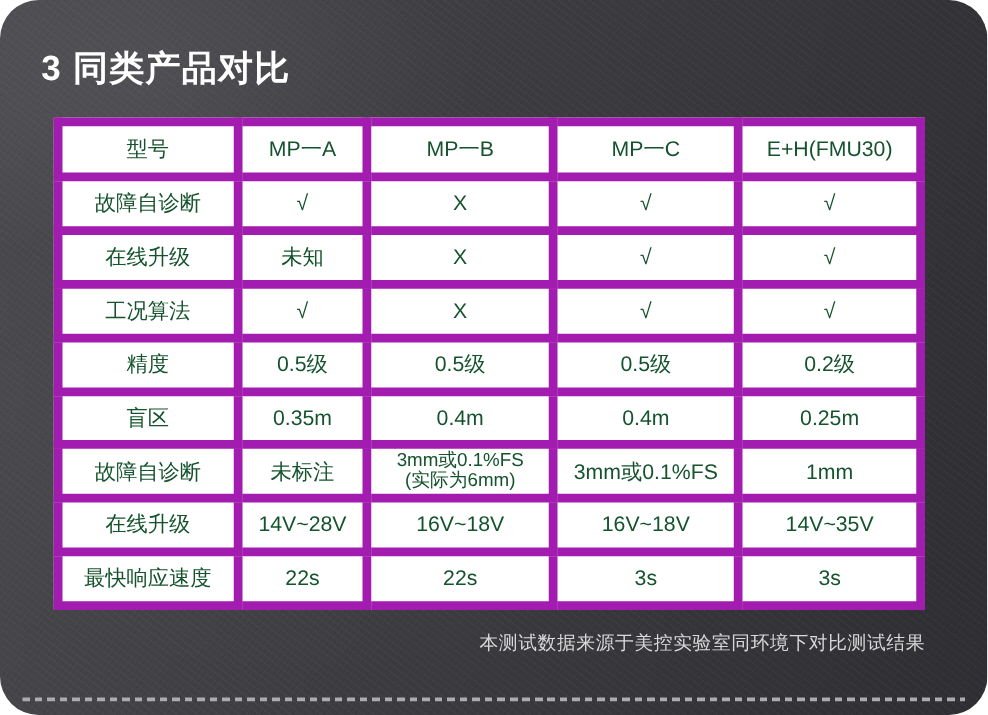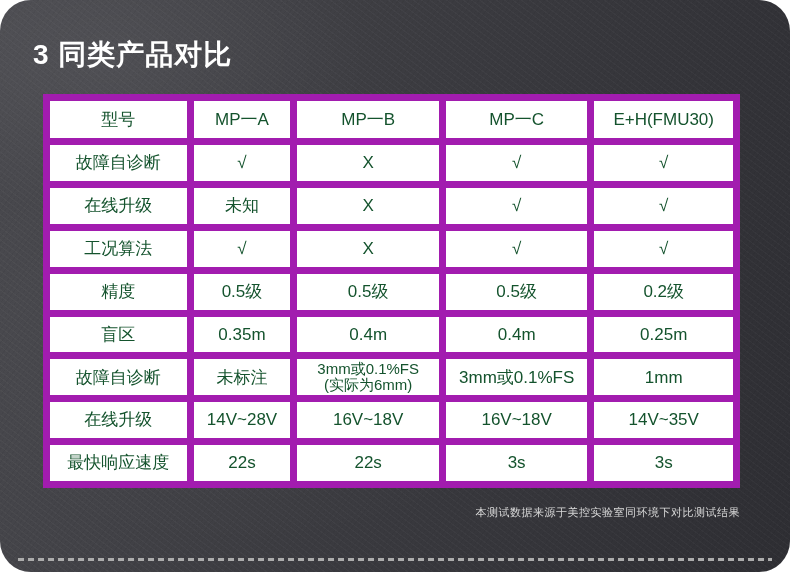--- a/index.html
+++ b/index.html
@@ -63,21 +63,21 @@
   table.cmp td.two-line {
     font-size: 15px;
     line-height: 1.08;
     white-space: pre-line;
   }
   .footer-note {
     position: absolute;
     right: 50px;
     top: 505px;
     color: #d9d9d9;
-    font-size: 11px;
+    font-size: 15px;
     letter-spacing: 0.5px;
     z-index: 2;
   }
   .dashed-divider {
     position: absolute;
     left: 18px;
     width: 754px;
     top: 558px;
     height: 3px;
     background: repeating-linear-gradient(90deg, #acacac 0 6px, transparent 6px 10px);

